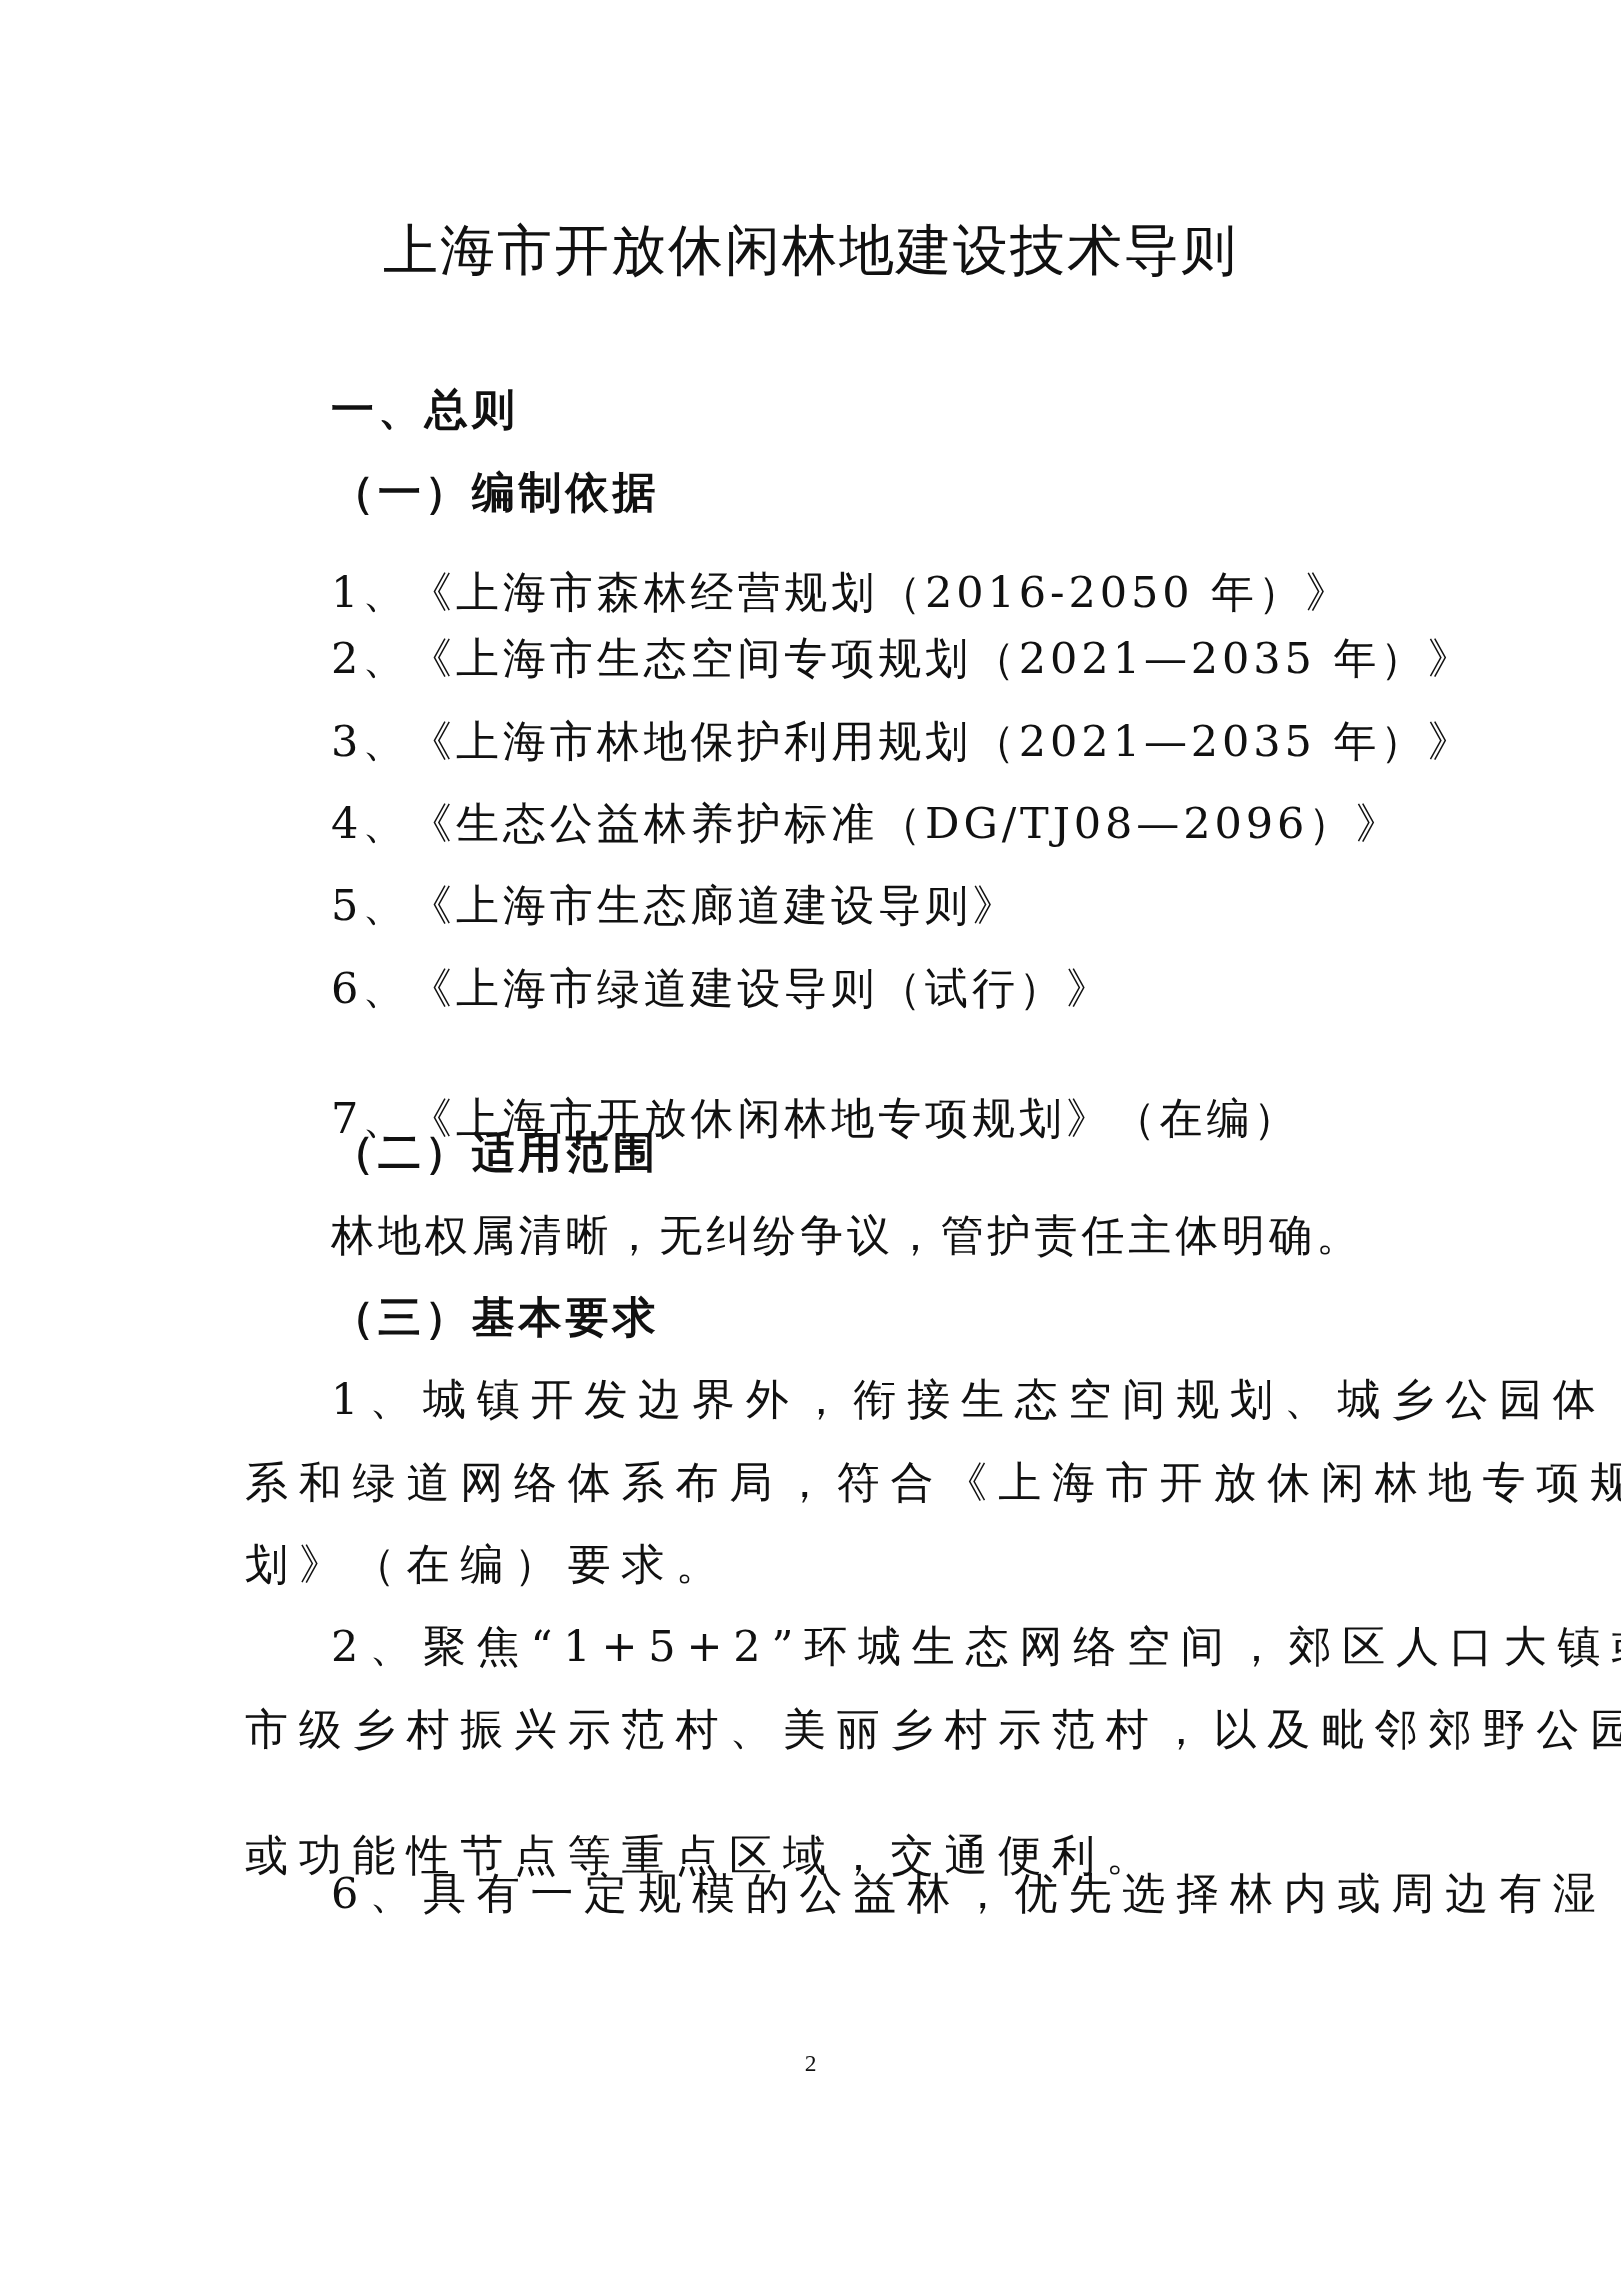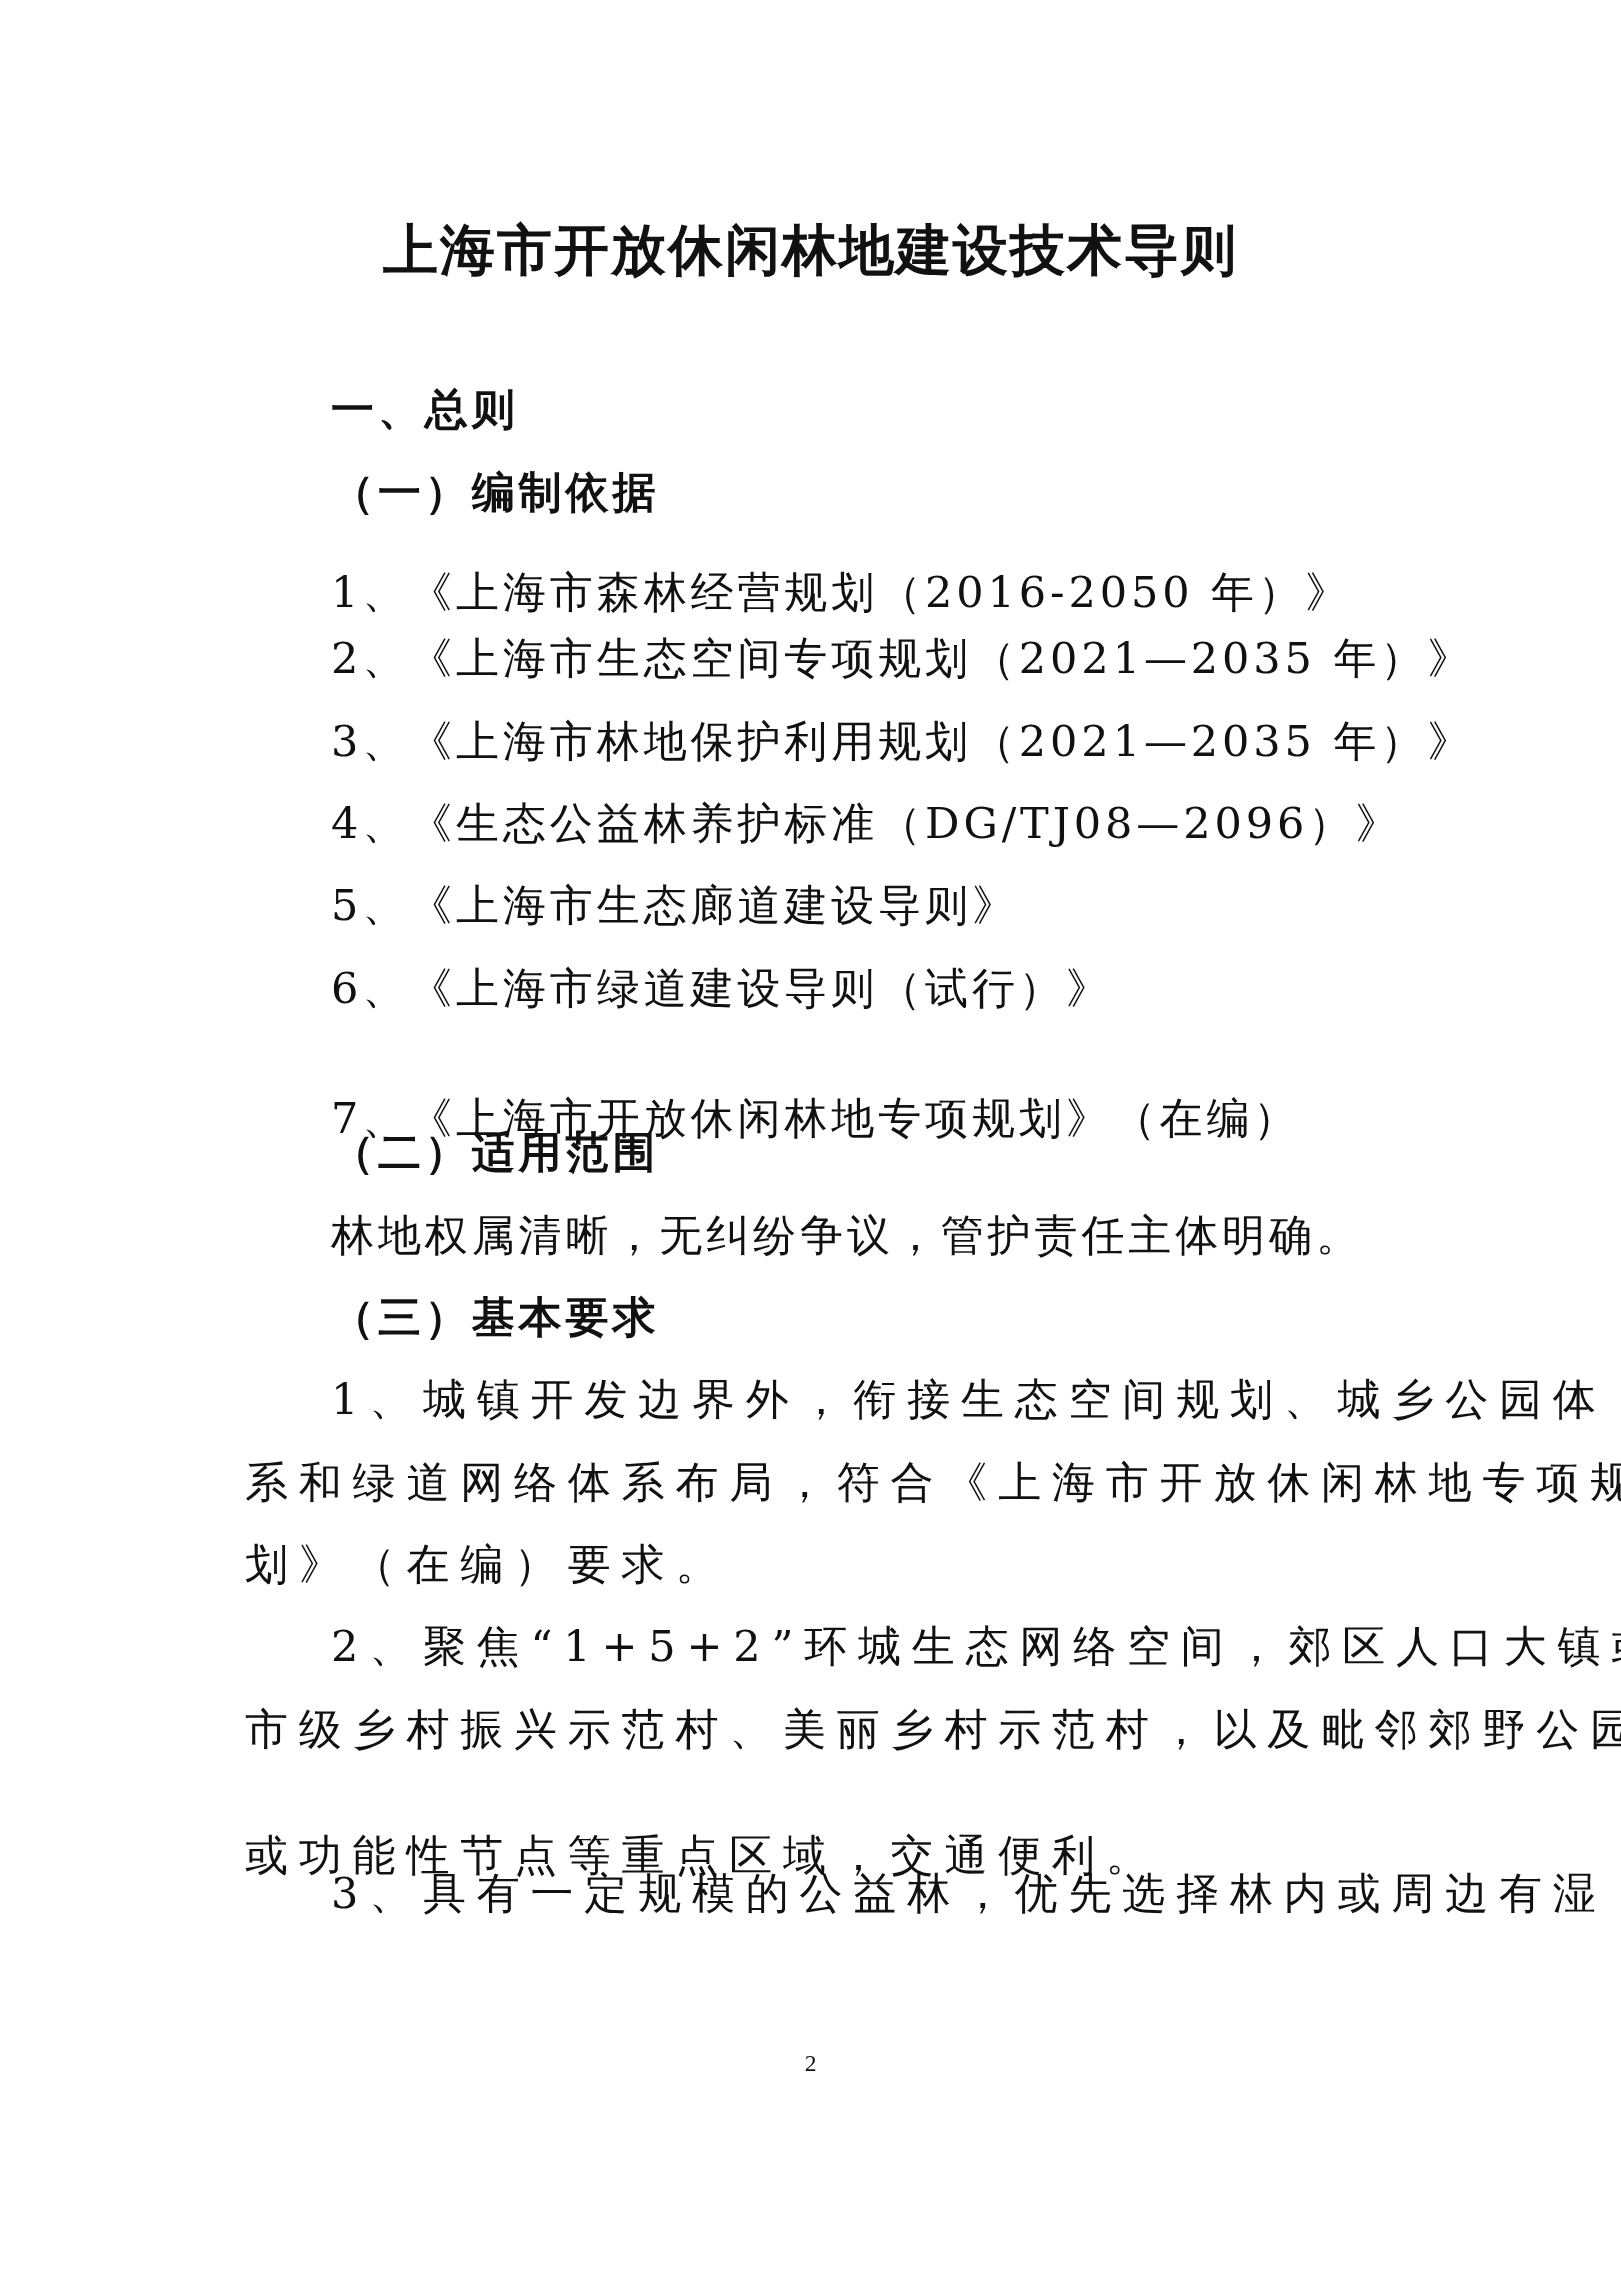--- a/index.html
+++ b/index.html
@@ -21,21 +21,21 @@
       width: 1621px;
       height: 2293px;
     }
     .title {
       position: absolute;
       left: 0;
       width: 1621px;
       top: 211px;
       text-align: center;
       font-family: "DejaVu Serif", "Liberation Serif", serif;
-      font-weight: bold;
+      font-weight: normal;
       font-size: 55px;
       letter-spacing: 2px;
       line-height: 78px;
     }
     .line {
       position: absolute;
       white-space: nowrap;
       font-size: 43px;
       line-height: 59px;
       letter-spacing: 5.9px;
@@ -93,18 +93,18 @@
   <div class="line h2" style="left:331px; top:1288px;">（三）基本要求</div>
 
   <div class="line body-line" style="left:331px; top:1370px;">1、城镇开发边界外，衔接生态空间规划、城乡公园体</div>
   <div class="line body-line" style="left:245px; top:1453px;">系和绿道网络体系布局，符合《上海市开放休闲林地专项规</div>
   <div class="line body-line" style="left:245px; top:1535px;">划》（在编）要求。</div>
 
   <div class="line body-line" style="left:331px; top:1617px;">2、聚焦“1+5+2”环城生态网络空间，郊区人口大镇或</div>
   <div class="line body-line" style="left:245px; top:1700px;">市级乡村振兴示范村、美丽乡村示范村，以及毗邻郊野公园</div>
   <div class="line body-line" style="left:245px; top:1782px;margin-top:44px;">或功能性节点等重点区域，交通便利。</div>
 
-  <div class="line body-line" style="left:331px; top:1864px;">3、具有一定规模的公益林，优先选择林内或周边有湿</div>
+  <div class="line body-line" style="left:331px; top:1864px;">6、具有一定规模的公益林，优先选择林内或周边有湿</div>
 
   <div class="page-number">2</div>
 
 </div>
 
 
 </body></html>

